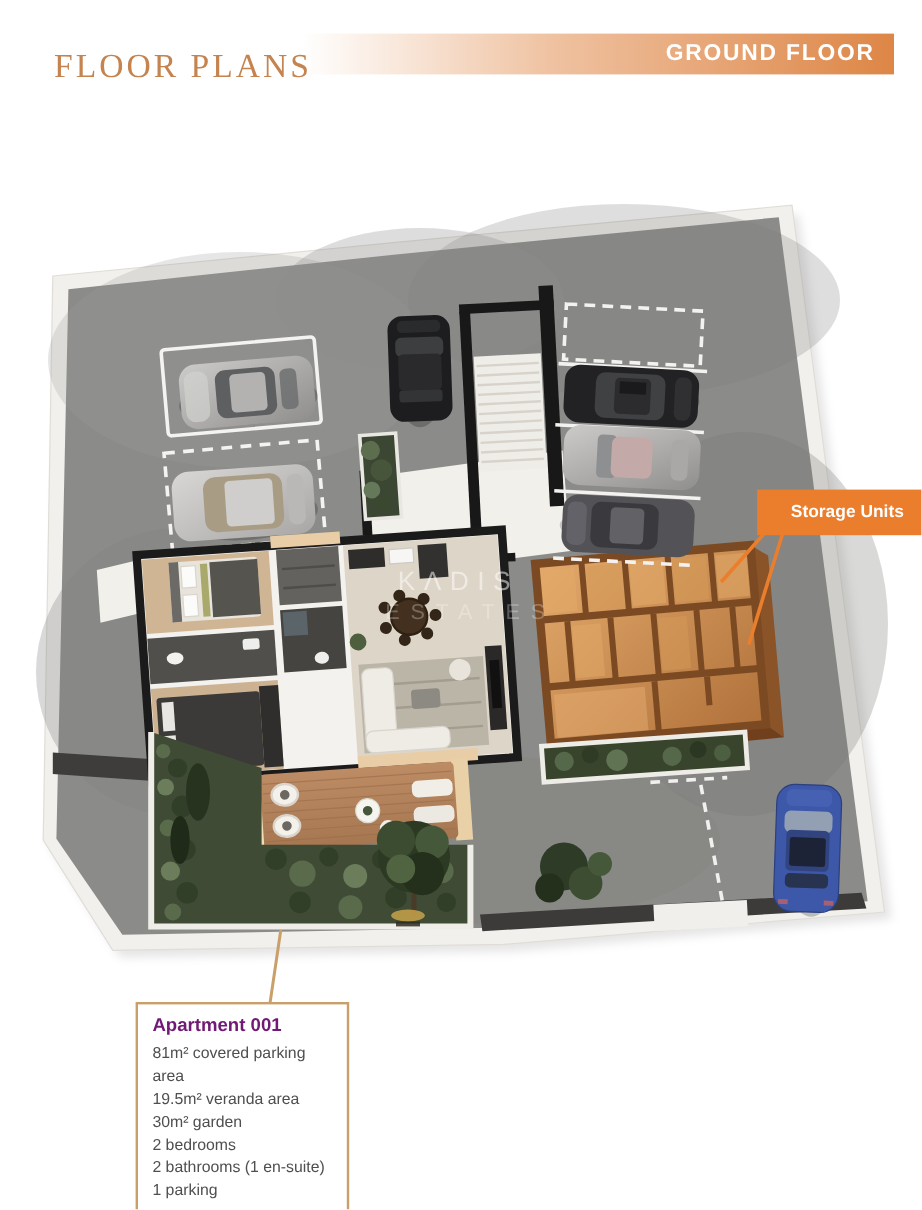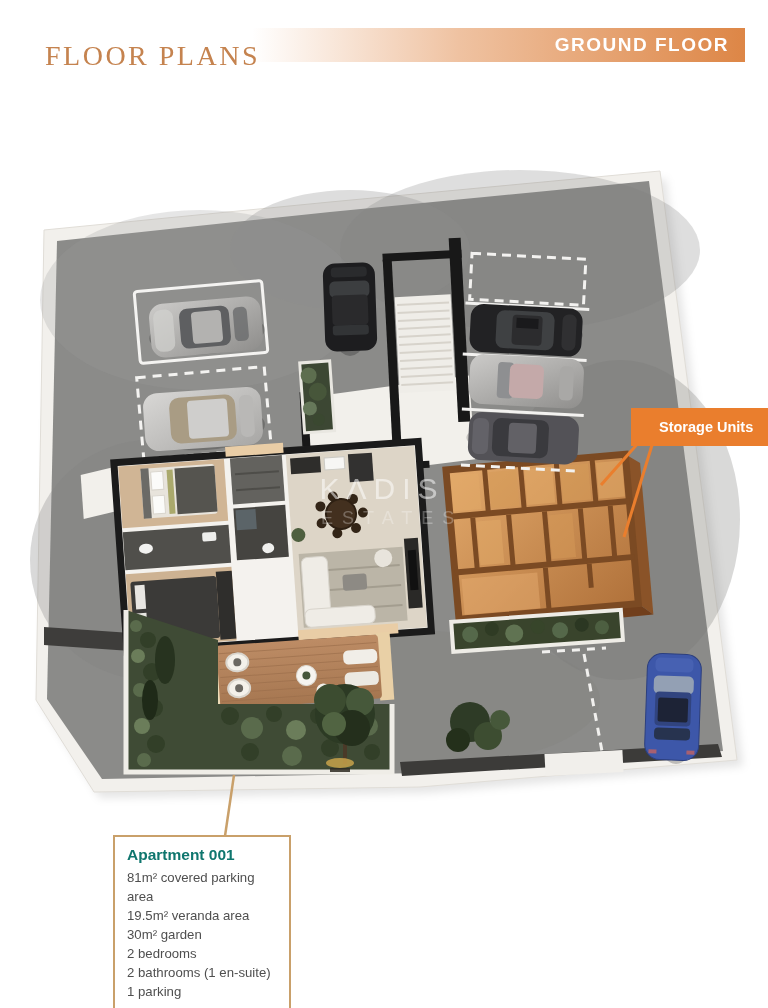--- a/index.html
+++ b/index.html
@@ -11,31 +11,31 @@
       letter-spacing:2.5px;color:#c5834f;}
   .banner{position:absolute;left:252px;top:28px;width:493px;height:34px;
       background:linear-gradient(90deg,rgba(226,150,95,0) 0%,rgba(226,144,84,0.55) 42%,#dd8646 100%);
       display:flex;align-items:center;justify-content:flex-end;}
   .banner span{color:#ffffff;font-weight:bold;font-size:19px;letter-spacing:1.5px;
       padding-right:16px;}
   
   .plan-svg{position:absolute;left:0;top:0;width:768px;height:1008px;}
   .watermark{position:absolute;left:316px;top:472px;width:132px;text-align:center;
       pointer-events:none;}
-  .watermark .wm-main{font-size:30px;font-weight:400;letter-spacing:7px;
+  .watermark .wm-main{font-size:22px;font-weight:400;letter-spacing:7px;
       color:rgba(255,255,255,0.52);}
   .watermark .wm-sub{font-size:18px;letter-spacing:9px;color:rgba(255,255,255,0.28);
       margin-top:2px;padding-left:5px;text-align:center;}
   .storage-label{position:absolute;left:631px;top:408px;height:38px;padding:0 28px;
       background:#ea7e2d;color:#ffffff;font-weight:bold;font-size:14.5px;
       display:flex;align-items:center;white-space:nowrap;}
   
   .callout{position:absolute;left:113px;top:835px;width:150px;
       background:#ffffff;border:2px solid #c9a06a;padding:9px 12px 8px 12px;}
-  .callout-title{font-size:15.5px;font-weight:bold;color:#0f766e;margin-bottom:4px;}
+  .callout-title{font-size:15.5px;font-weight:bold;color:#701a75;margin-bottom:4px;}
   .callout-line{font-size:13.2px;color:#4f4f4f;line-height:19px;}
 </style>
 </head>
 <body>
 
 <div class="page">
 
   <h1 class="page-title">FLOOR PLANS</h1>
   <div class="banner">
     <span>GROUND FLOOR</span>

